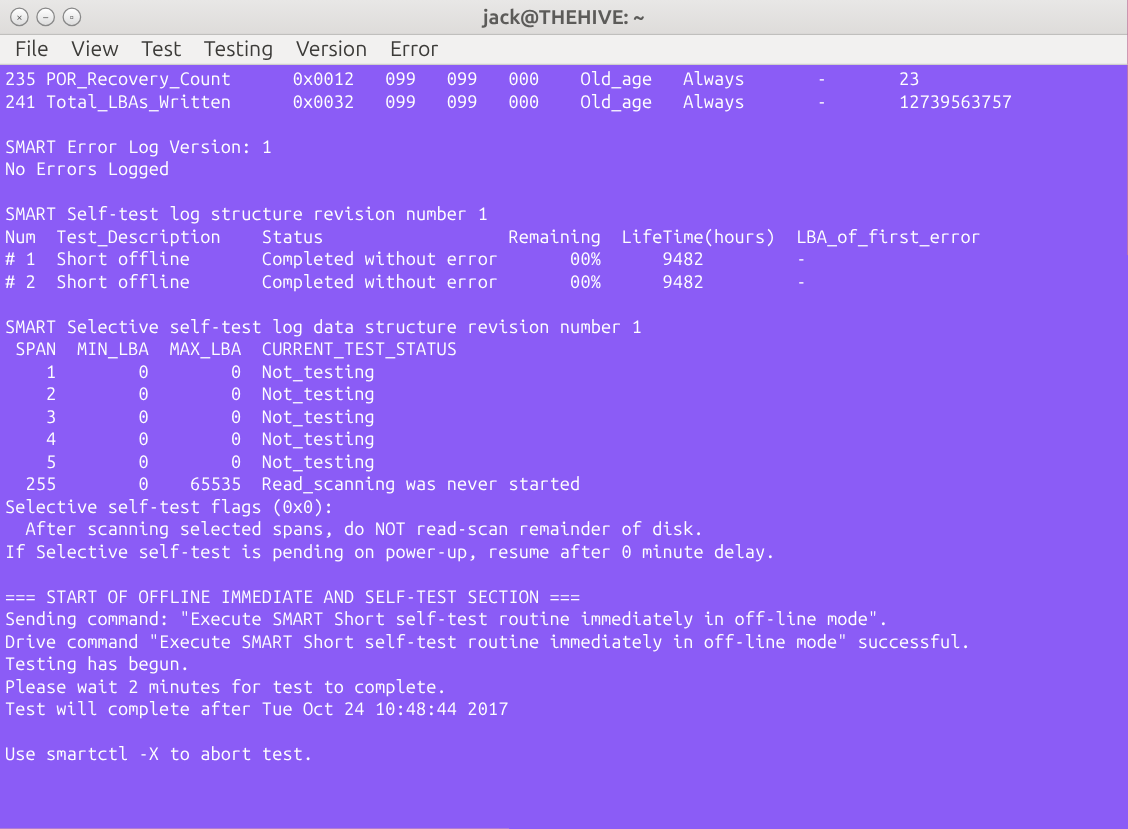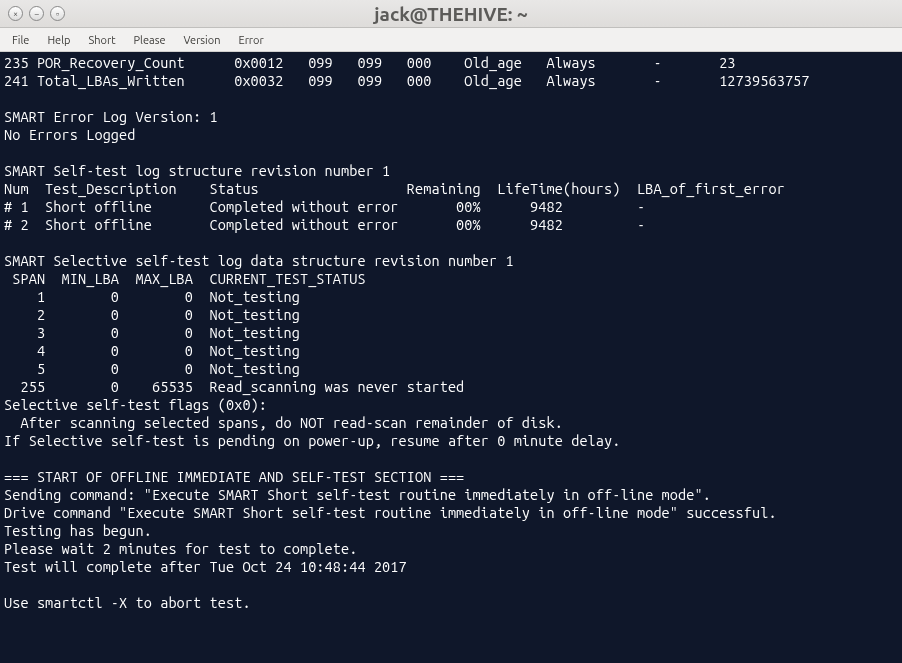--- a/index.html
+++ b/index.html
@@ -44,42 +44,42 @@
       align-items: center;
       justify-content: center;
       font-size: 9px;
       color: #555;
       cursor: pointer;
     }
     .title-text {
       position: absolute;
       left: 50%;
       transform: translateX(-50%);
-      font-size: 19px;
+      font-size: 16px;
       color: #5c5b59;
       font-weight: bold;
     }
     .menubar {
       height: 24px;
       background: #f2f1f0;
       border-bottom: 1px solid #d0cfcd;
       display: flex;
       align-items: center;
       padding: 0 4px;
       gap: 2px;
     }
     .menu-item {
       padding: 2px 8px;
-      font-size: 11px;
+      font-size: 17px;
       color: #3c3b38;
       cursor: pointer;
     }
     .terminal {
       flex: 1;
-      background: #0f172a;
+      background: #8b5cf6;
       color: #ffffff;
       font-family: "Ubuntu Mono", "DejaVu Sans Mono", monospace;
       font-size: 14.5px;
       line-height: 18px;
       padding: 2px 4px;
       white-space: pre;
       overflow: hidden;
       letter-spacing: 0.1px;
     }
   </style>
@@ -96,23 +96,23 @@
         <span>−</span>
       </div>
       <div class="window-btn">
         <span>▫</span>
       </div>
     </div>
     <div class="title-text">jack@THEHIVE: ~</div>
   </div>
   <div class="menubar">
     <div class="menu-item">File</div>
-    <div class="menu-item">Help</div>
-    <div class="menu-item">Short</div>
-    <div class="menu-item">Please</div>
+    <div class="menu-item">View</div>
+    <div class="menu-item">Test</div>
+    <div class="menu-item">Testing</div>
     <div class="menu-item">Version</div>
     <div class="menu-item">Error</div>
   </div>
   <div class="terminal">235 POR_Recovery_Count      0x0012   099   099   000    Old_age   Always       -       23
 241 Total_LBAs_Written      0x0032   099   099   000    Old_age   Always       -       12739563757
 
 SMART Error Log Version: 1
 No Errors Logged
 
 SMART Self-test log structure revision number 1

